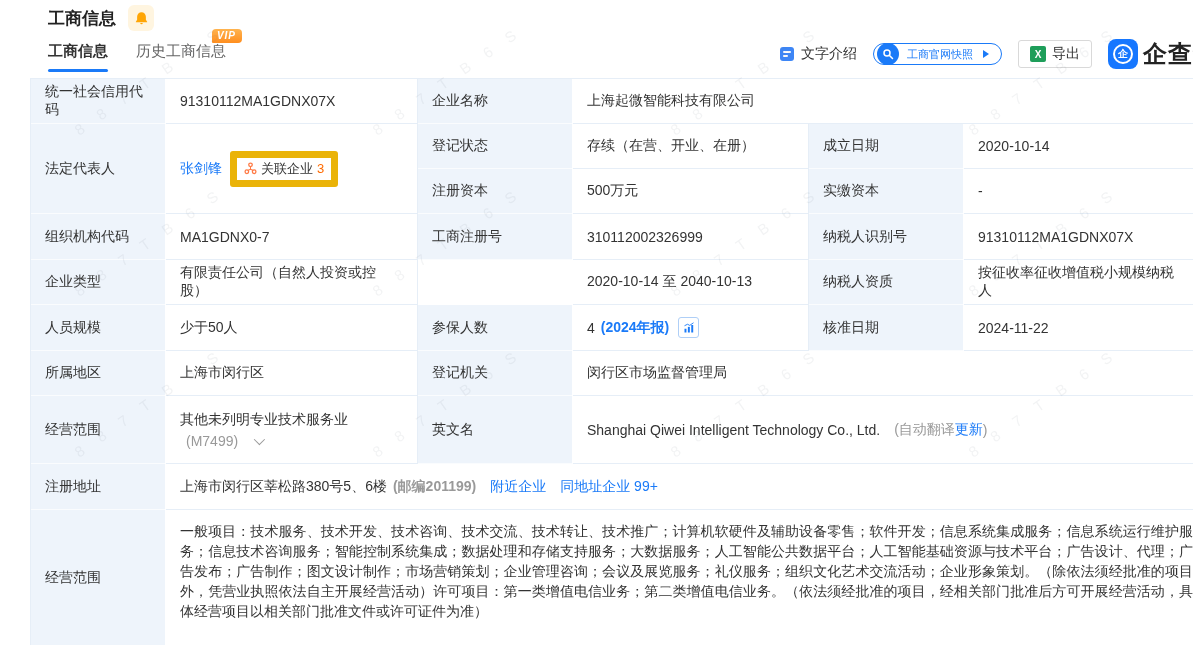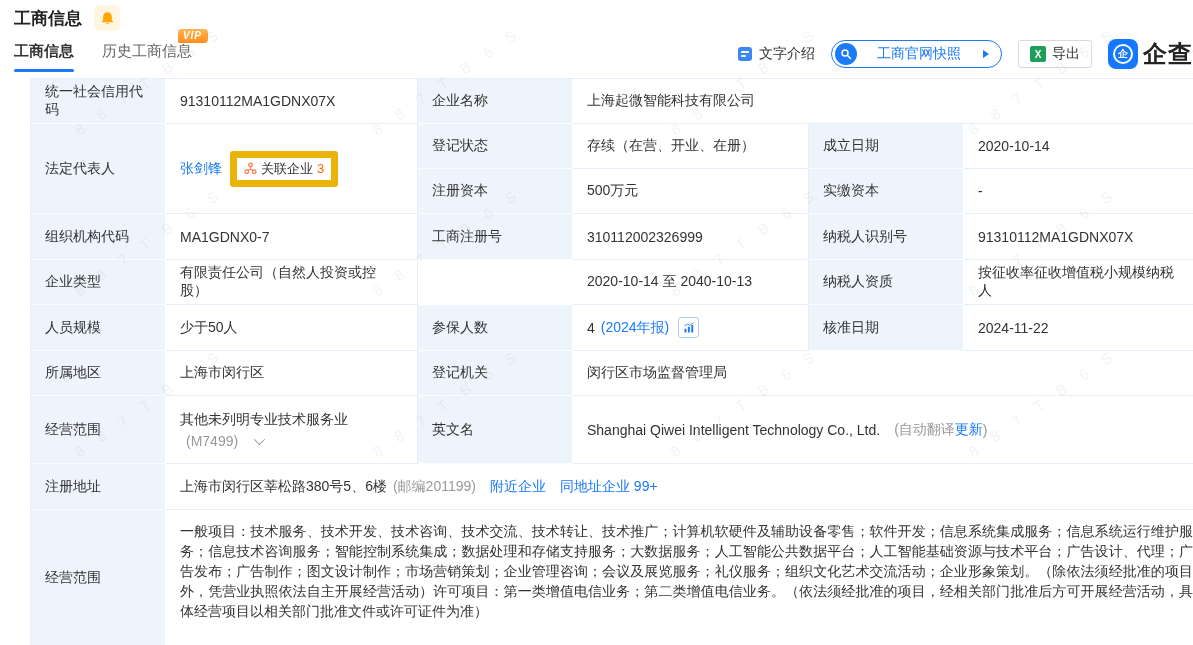--- a/index.html
+++ b/index.html
@@ -8,41 +8,41 @@
   .page { position:relative; width:1193px; height:645px; background:#fff; overflow:hidden; }
 
   
   .watermark { position:absolute; inset:0; z-index:9; pointer-events:none;
     display:flex; flex-wrap:wrap; align-content:flex-start; overflow:hidden; }
   .wm-item { width:298px; height:161px; display:flex; align-items:center; justify-content:center; }
   .wm-item span { transform:rotate(-35deg); color:rgba(110,120,135,0.09);
     font-size:15px; letter-spacing:7px; white-space:nowrap; }
 
   
-  .panel-header { position:relative; height:78px; }
+  .panel-header { position:relative; height:78px;padding-left:34px; }
   .title-row { display:flex; align-items:center; gap:12px; padding:5px 0 0 14px; }
   .page-title { font-size:17px; font-weight:bold; color:#222; }
   .bell { width:26px; height:26px; background:#FFF5E0; border-radius:6px;
     display:flex; align-items:center; justify-content:center; cursor:pointer; }
   .tab-row { position:relative; height:36px; margin-top:5px; }
   .tabs { position:absolute; left:14px; bottom:0; display:flex; gap:28px; }
   .tab { position:relative; font-size:15px; color:#666; padding-bottom:11px; cursor:pointer; }
   .tab.active { color:#333; font-weight:bold; }
   .tab.active .underline { position:absolute; left:0; right:0; bottom:0; height:3px;
     background:#1A7AF8; border-radius:2px; }
   .vip-badge { position:absolute; top:-13px; right:-16px;
     background:linear-gradient(180deg,#FFB450,#FF8E1F); color:#fff;
     font-size:10px; font-weight:bold; font-style:italic; padding:1px 6px 2px 5px;
     border-radius:4px 4px 4px 1px; letter-spacing:1px;margin-left:40px; }
   .actions { position:absolute; right:5px; top:2px; display:flex; align-items:center; gap:16px; }
   .action-plain { display:flex; align-items:center; gap:6px; font-size:14px; color:#333; cursor:pointer; }
   .doc-icon { width:16px; height:16px; }
-  .snapshot-btn { display:flex; align-items:center; gap:20px; height:28px;
+  .snapshot-btn { display:flex; align-items:center; gap:8px; height:22px;
     border:1px solid #1A7AF8; border-radius:14px; padding:0 12px 0 3px;
-    color:#1A7AF8; font-size:14px; cursor:pointer; background:#fff; }
+    color:#1A7AF8; font-size:11px; cursor:pointer; background:#fff; }
   .snap-circle { width:22px; height:22px; border-radius:50%; background:#1A7AF8;
     display:flex; align-items:center; justify-content:center; }
   .tri-right { width:0; height:0; border-left:6px solid #1A7AF8;
     border-top:4px solid transparent; border-bottom:4px solid transparent; margin-left:2px; }
   .export-btn { display:flex; align-items:center; gap:6px; height:28px;
     border:1px solid #D9D9D9; border-radius:3px; padding:0 11px;
     font-size:14px; color:#333; cursor:pointer; background:#fff; }
   .excel-icon { width:16px; height:16px; background:#1E9E5A; border-radius:2px;
     color:#fff; font-size:10px; font-weight:bold; display:flex; align-items:center; justify-content:center; }
   .brand { display:flex; align-items:center; gap:5px; margin-right:-30px; }
@@ -72,21 +72,21 @@
   .chart-box { width:21px; height:21px; border:1px solid #AFCFF7; border-radius:3px;
     display:inline-flex; align-items:center; justify-content:center; margin-left:9px; cursor:pointer; background:#fff; }
   .two-line { flex-direction:column; align-items:flex-start; justify-content:center; gap:4px; }
   .ind-code { display:flex; align-items:center; gap:16px; color:#999; padding-left:6px; cursor:pointer; }
   .chev { width:8px; height:8px; border-right:1.5px solid #999; border-bottom:1.5px solid #999;
     transform:rotate(45deg) translateY(-2px); }
   .scope-cell { align-items:flex-start; padding:11px 0 12px 14px; line-height:20px;
     text-align:justify; display:block; }
   .addr-cell span { margin-right:0; }
   .gap-l { margin-left:14px; }
-  .gap-s { margin-left:6px; }
+  .gap-s { margin-left:6px;font-weight:bold; }
 </style>
 </head>
 <body>
 
 <div class="page">
 
   <div class="watermark">
     <div class="wm-item">
         <span>8 8 7 T B 6 S</span>
       </div>

